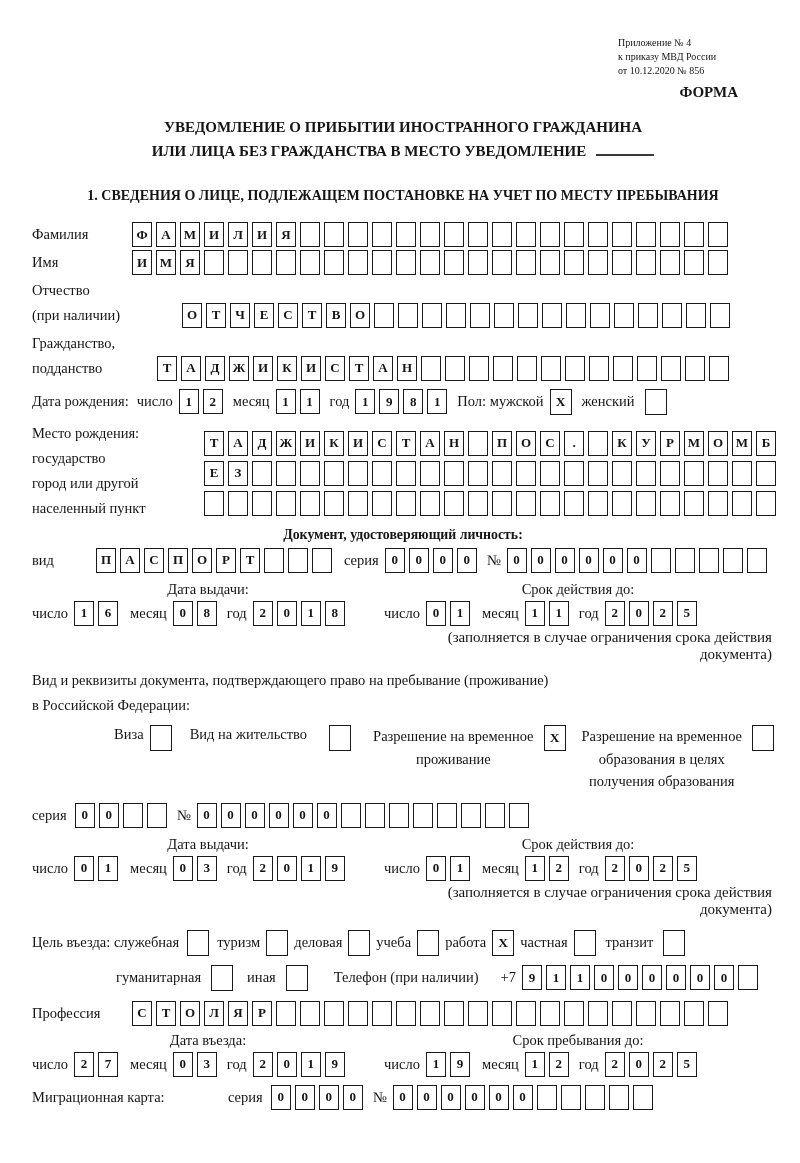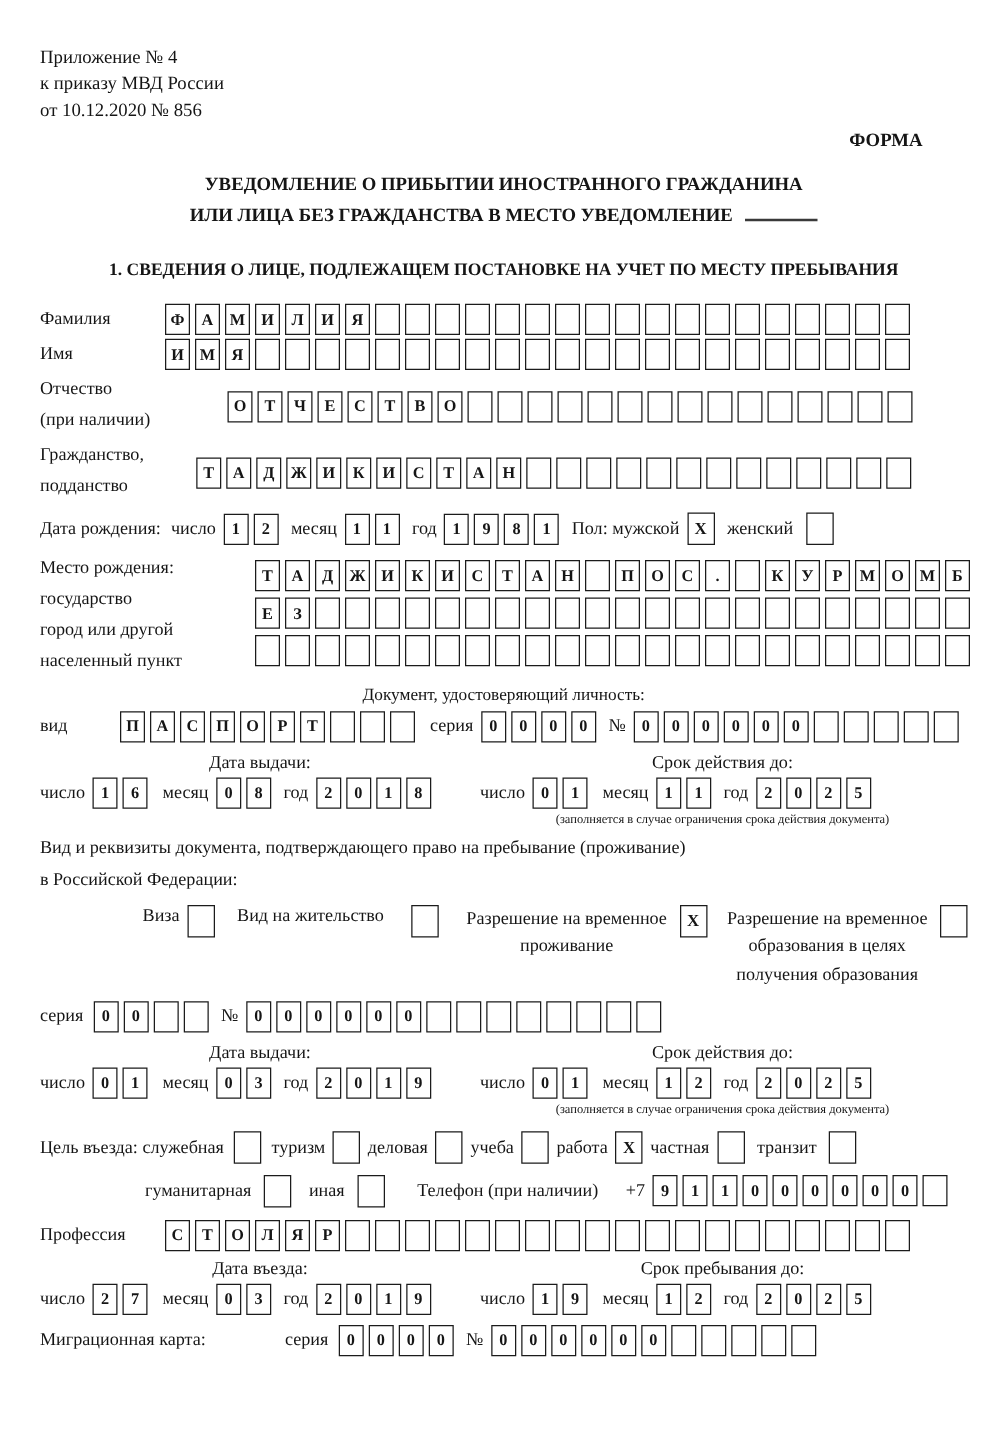--- a/index.html
+++ b/index.html
@@ -9,40 +9,40 @@
   .lbl{font-size:14.5px;line-height:1.3;}
   
   .boxrow{display:flex;flex-wrap:nowrap;}
   .cb{display:inline-flex;flex:0 0 auto;align-items:center;justify-content:center;
       width:20px;height:25px;border:1.6px solid #1b1b1b;margin-right:4px;
       font-size:13px;font-weight:600;background:#fff;box-sizing:border-box;}
   .checkbox{display:inline-flex;flex:0 0 auto;align-items:center;justify-content:center;
       width:22px;height:26px;border:1.6px solid #1b1b1b;font-size:13.5px;font-weight:600;
       box-sizing:border-box;background:#fff;}
   .row{display:flex;align-items:center;margin-bottom:3px;}
-  .row-top{display:flex;align-items:center;margin-bottom:3px;}
+  .row-top{display:flex;align-items:flex-end;margin-bottom:3px;}
   .labelcol{flex:0 0 auto;}
   .gap6{margin-left:6px;} .gap8{margin-left:8px;} .gap10{margin-left:10px;}
   
-  .appendix{font-size:15px;line-height:1.42;}
+  .appendix{margin-left:586px;font-size:10px;line-height:1.42;}
   .appendix-amend{margin-left:586px;font-size:13.5px;line-height:1.42;margin-top:4px;}
   .form-label{text-align:right;padding-right:36px;font-size:15px;font-weight:bold;margin-top:5px;}
   .title{text-align:center;font-weight:bold;font-size:15px;line-height:1.65;margin-top:14px;}
   .title-underline{display:inline-block;width:58px;border-bottom:2px solid #3a3a3a;height:12px;margin-left:10px;}
   .sec-heading{text-align:center;font-weight:bold;font-size:14px;margin-top:24px;margin-bottom:18px;}
-  .doc-heading{text-align:center;font-weight:normal;font-size:13.8px;margin:6px 0 5px 0;}
+  .doc-heading{text-align:center;font-weight:bold;font-size:13.8px;margin:6px 0 5px 0;}
   
   .stack{line-height:1.72;font-size:14.5px;}
   .boxstack .boxrow{margin-bottom:5px;}
   
   .dates{display:flex;margin-top:8px;}
   .dgroup{display:flex;flex-direction:column;}
   .dhead{text-align:center;font-size:14.5px;margin-bottom:3px;}
   .dfields{display:flex;align-items:center;}
-  .dnote{font-size:10px;margin-top:3px;text-align:center;}
+  .dnote{font-size:15px;margin-top:3px;text-align:right;}
   .optline{display:flex;align-items:flex-start;margin-top:10px;justify-content:flex-end;}
   .optblock{text-align:center;font-size:14.5px;line-height:1.55;}
   .purpose{display:flex;align-items:center;margin-top:12px;flex-wrap:nowrap;}
   .purpose .lbl{white-space:nowrap;}
 </style>
 </head>
 <body>
 
 <div class="page">
 

